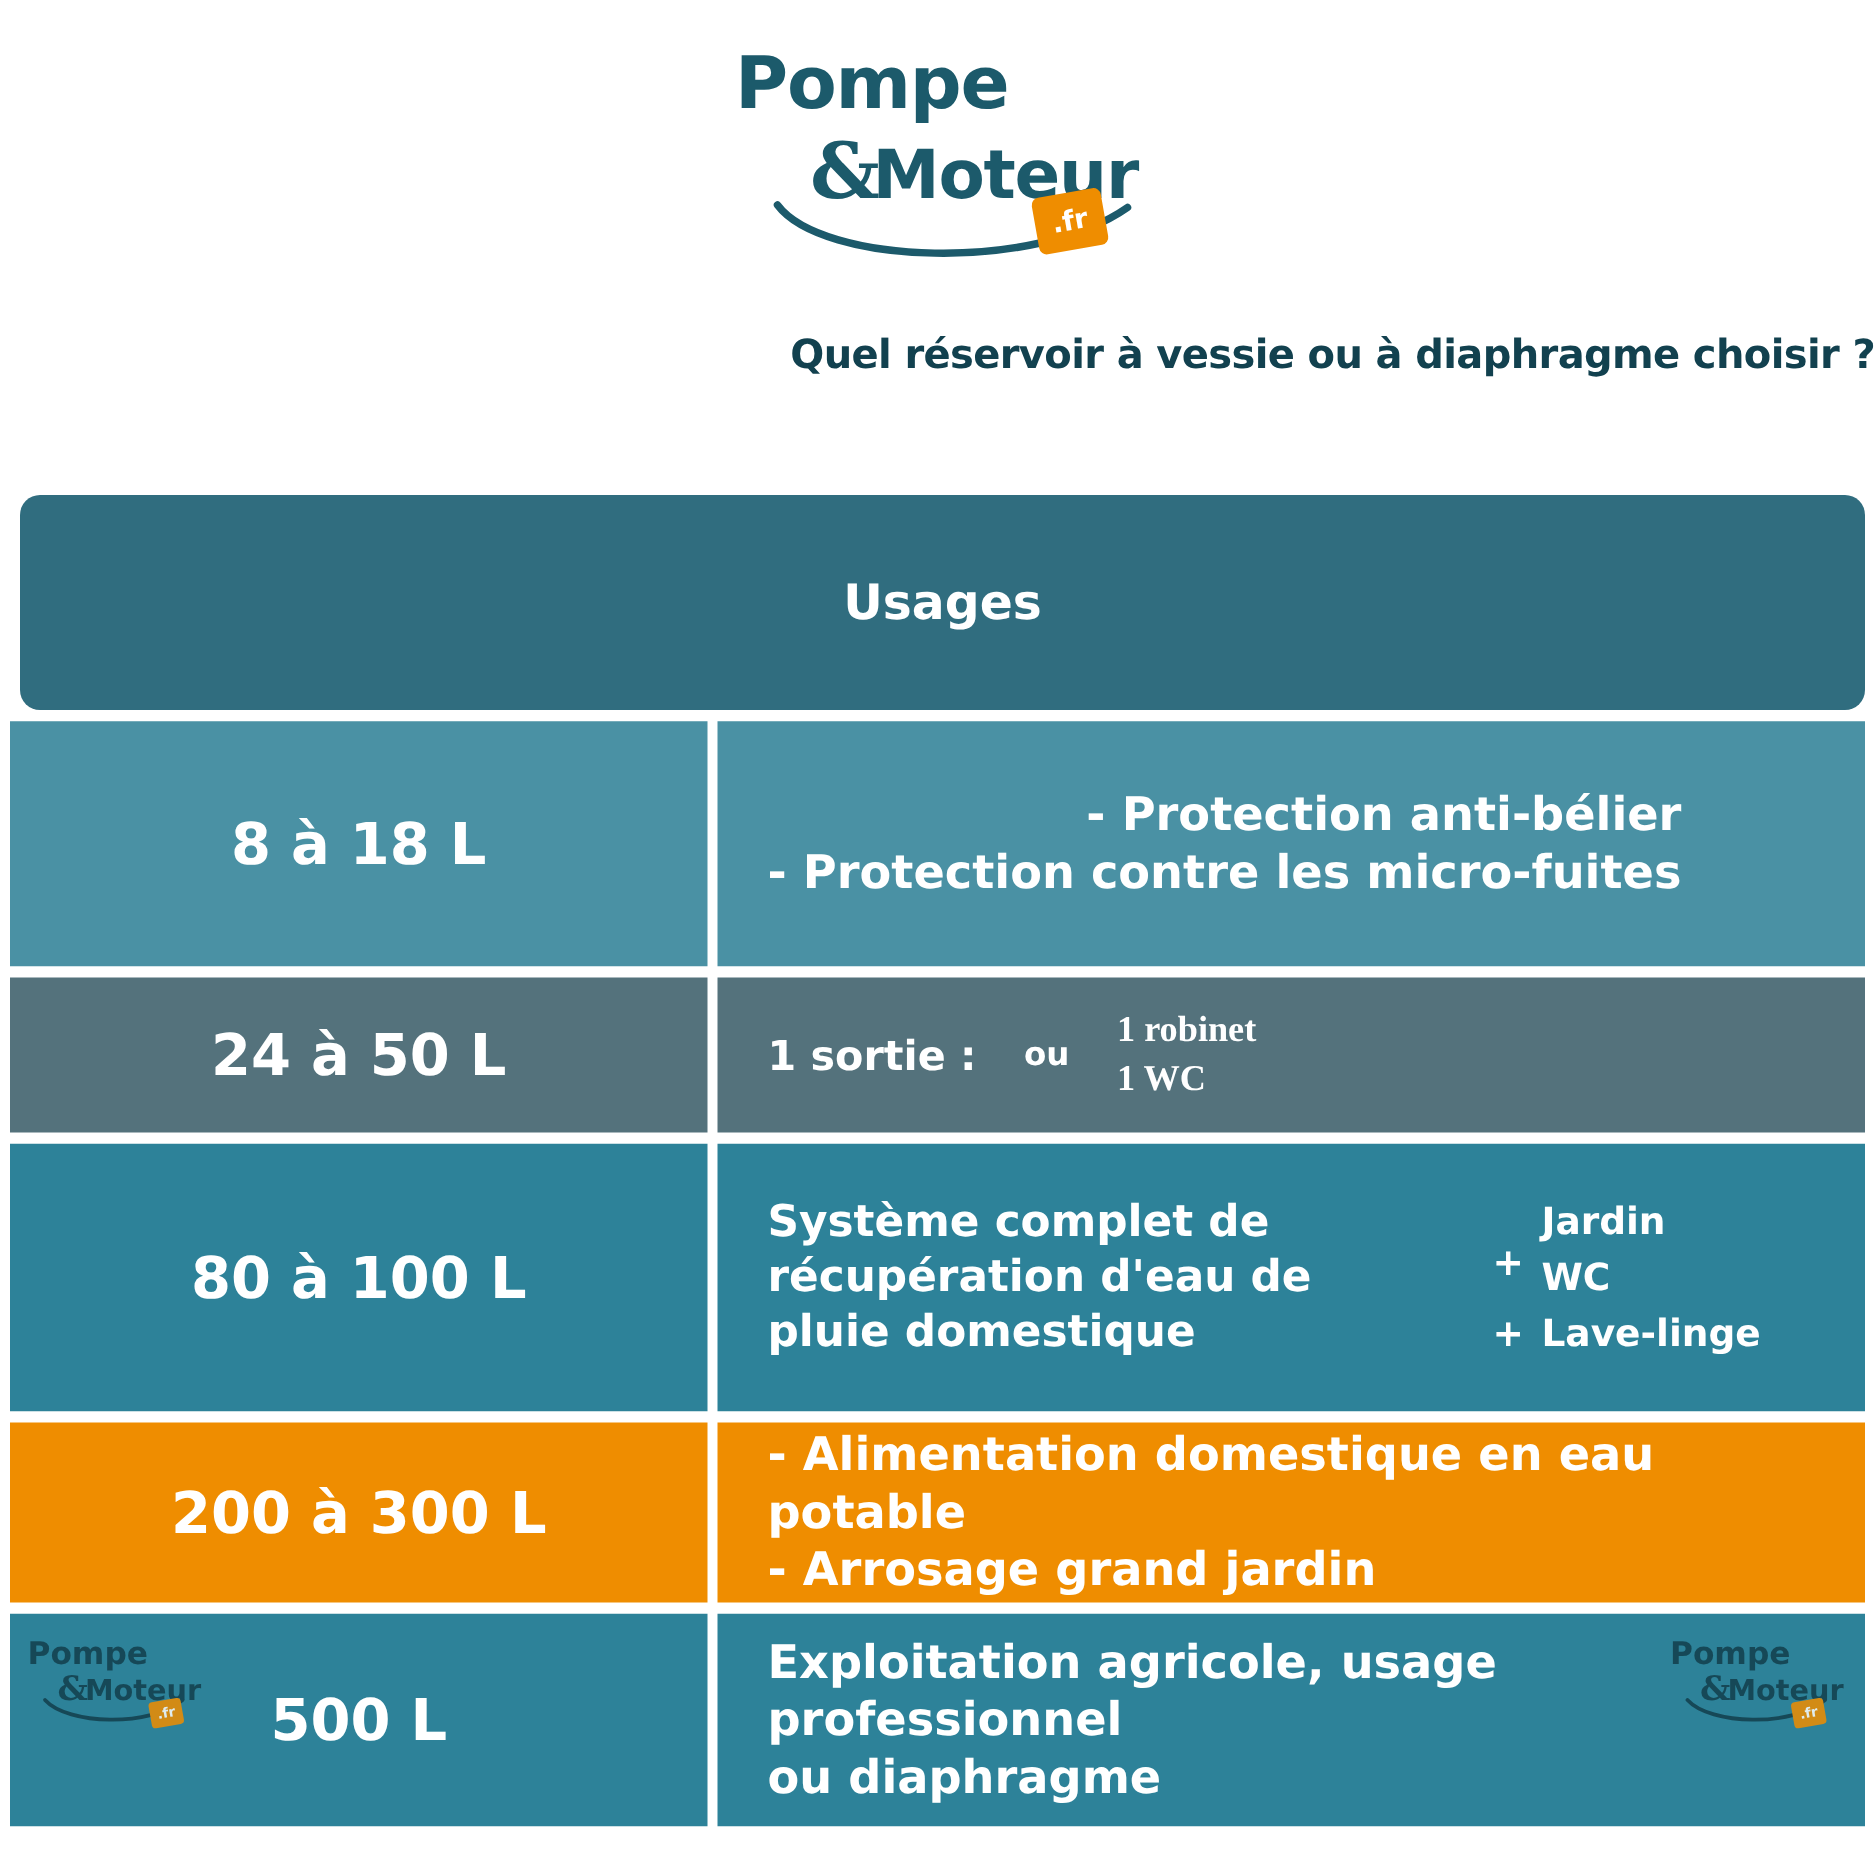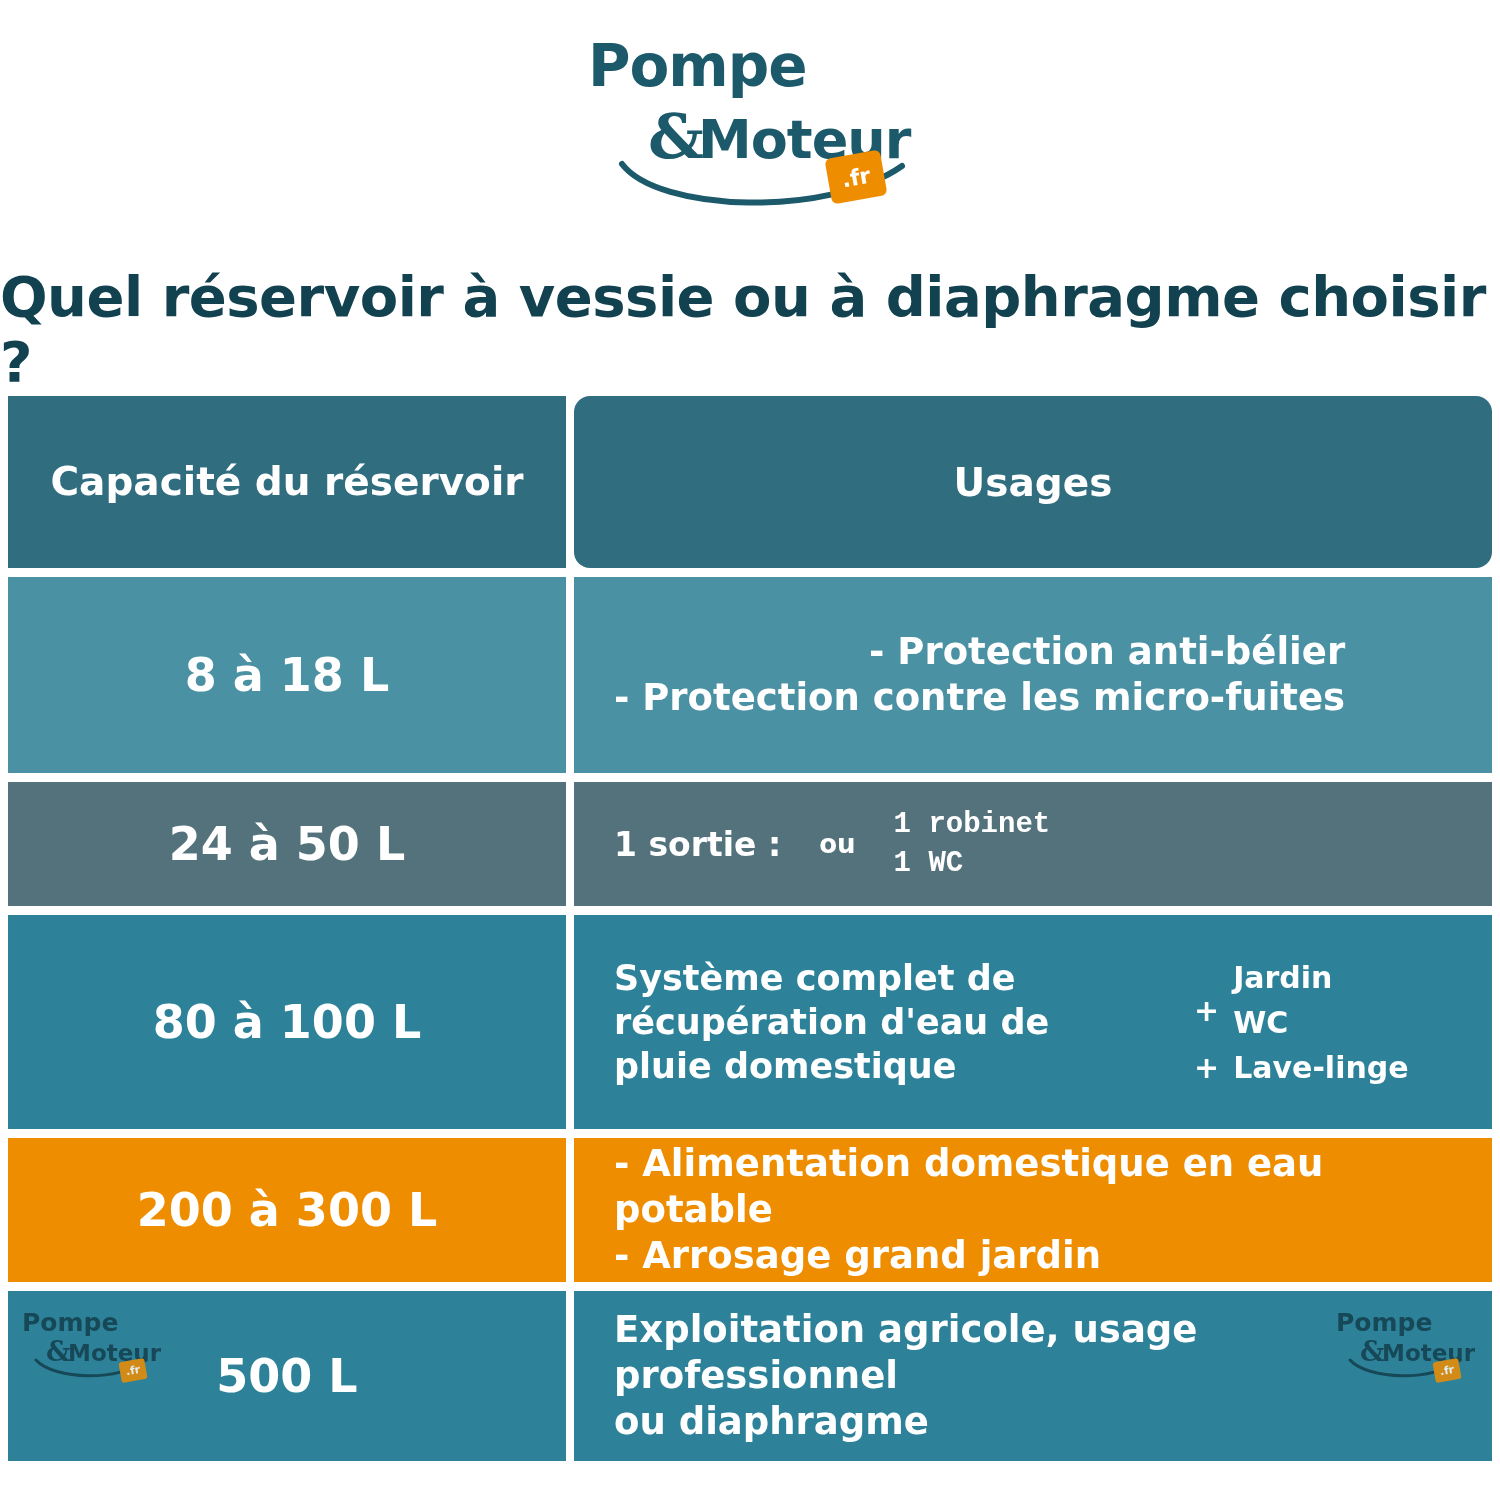--- a/index.html
+++ b/index.html
@@ -76,23 +76,23 @@
     font-size: 22px;
     font-weight: bold;
     display: flex;
     align-items: center;
     justify-content: center;
     font-family: "DejaVu Sans", sans-serif;
   }
 
   
   .page-title {
-    text-align: left;
+    text-align: right;
     color: #12414f;
-    font-size: 56px;
+    font-size: 32px;
     font-weight: bold;
     letter-spacing: -0.5px;
     margin-top: 58px;
     font-family: "DejaVu Sans", sans-serif;
   }
 
   
   .table {
     position: absolute;
     left: 8px;
@@ -172,21 +172,21 @@
   }
   .sortie-ou {
     font-size: 26px;
     font-weight: bold;
     font-family: "DejaVu Sans", sans-serif;
   }
   .sortie-opts {
     font-size: 29px;
     font-weight: bold;
     line-height: 1.35;
-    font-family: Liberation Mono, monospace;
+    font-family: Liberation Serif, serif;
   }
 
   
   .sys-wrap {
     display: flex;
     align-items: center;
     width: 100%;
   }
   .sys-main {
     font-size: 35px;
@@ -265,21 +265,20 @@
     </svg>
     <div class="logo-fr">.fr</div>
   </div>
 </div>
 
 <div class="page-title">Quel réservoir à vessie ou à diaphragme choisir ?</div>
 
 <div class="table">
 
   <div class="row hdr">
-    <div class="cell-cap">Capacité du réservoir</div>
     <div class="cell-use">Usages</div>
   </div>
 
   <div class="row r1">
     <div class="cell-cap">
       <span class="cap-text">8 à 18 L</span>
     </div>
     <div class="cell-use">
       <div class="use-lines">
         <div>- Protection anti-bélier</div>

